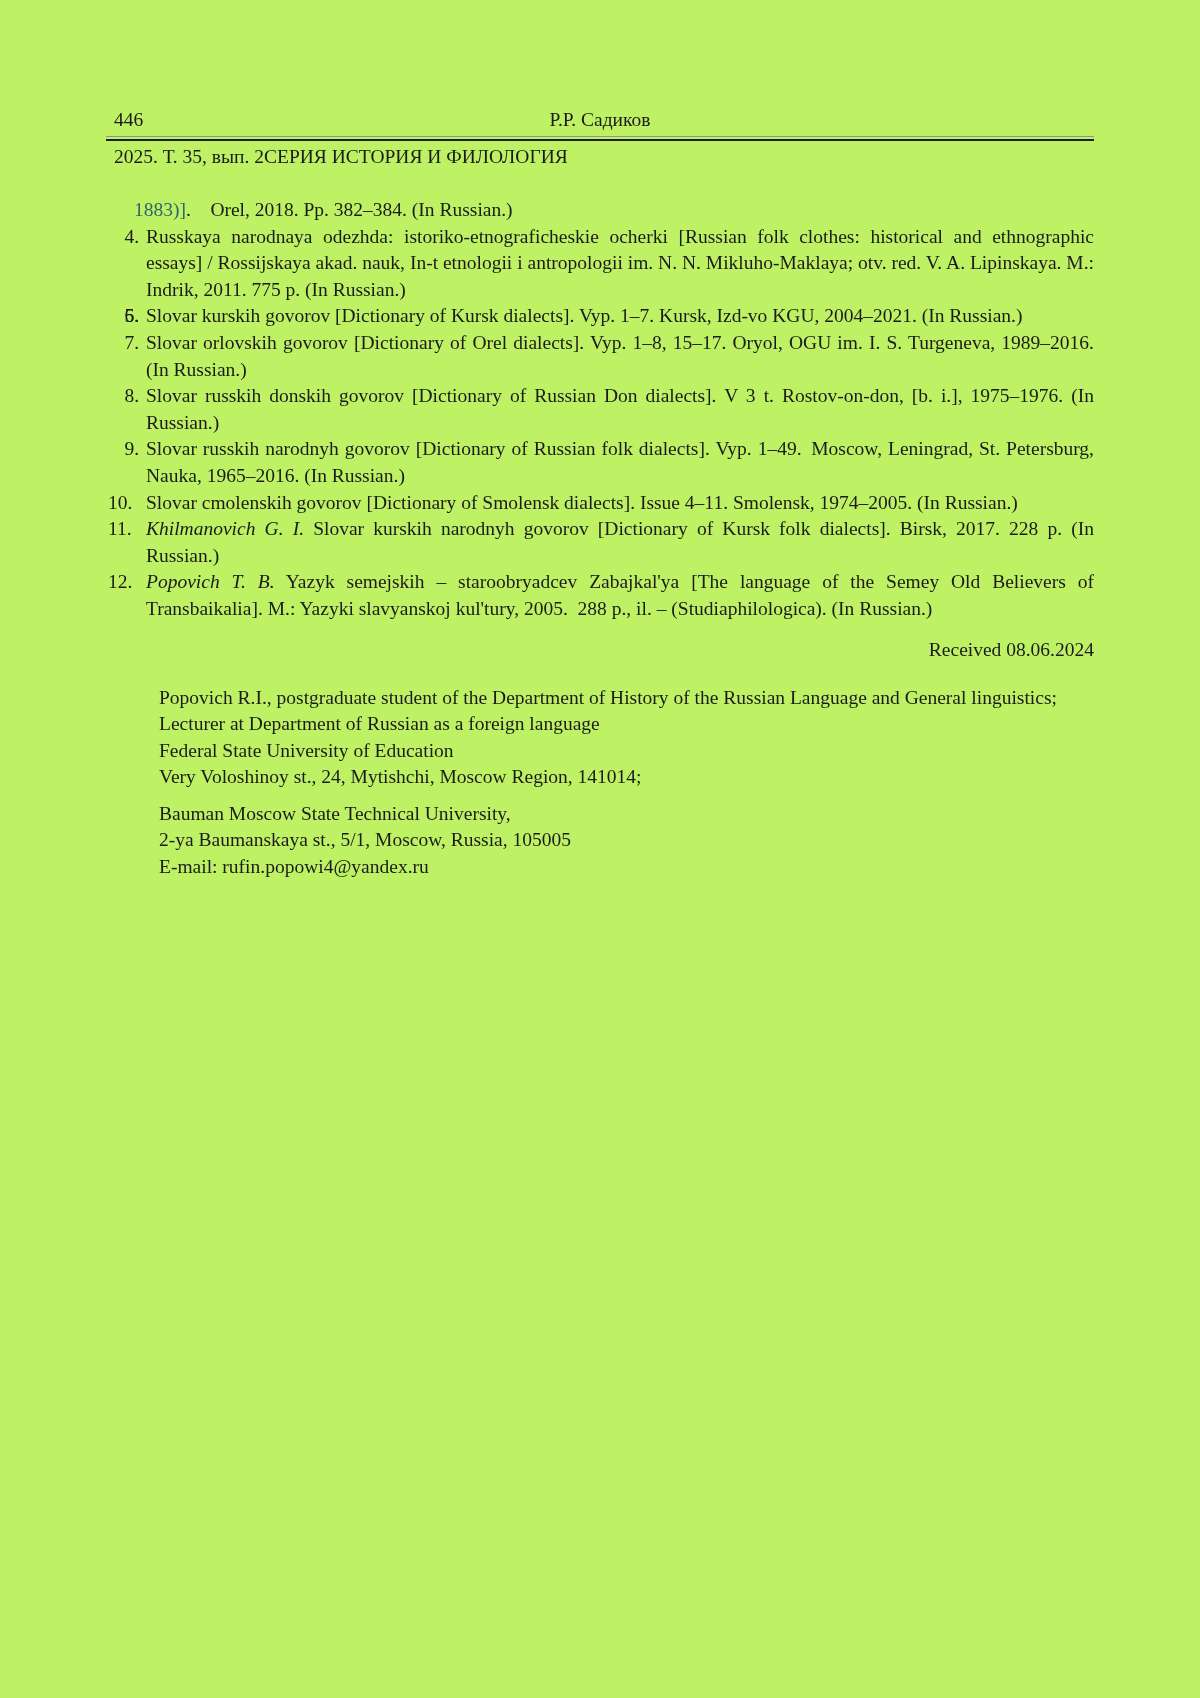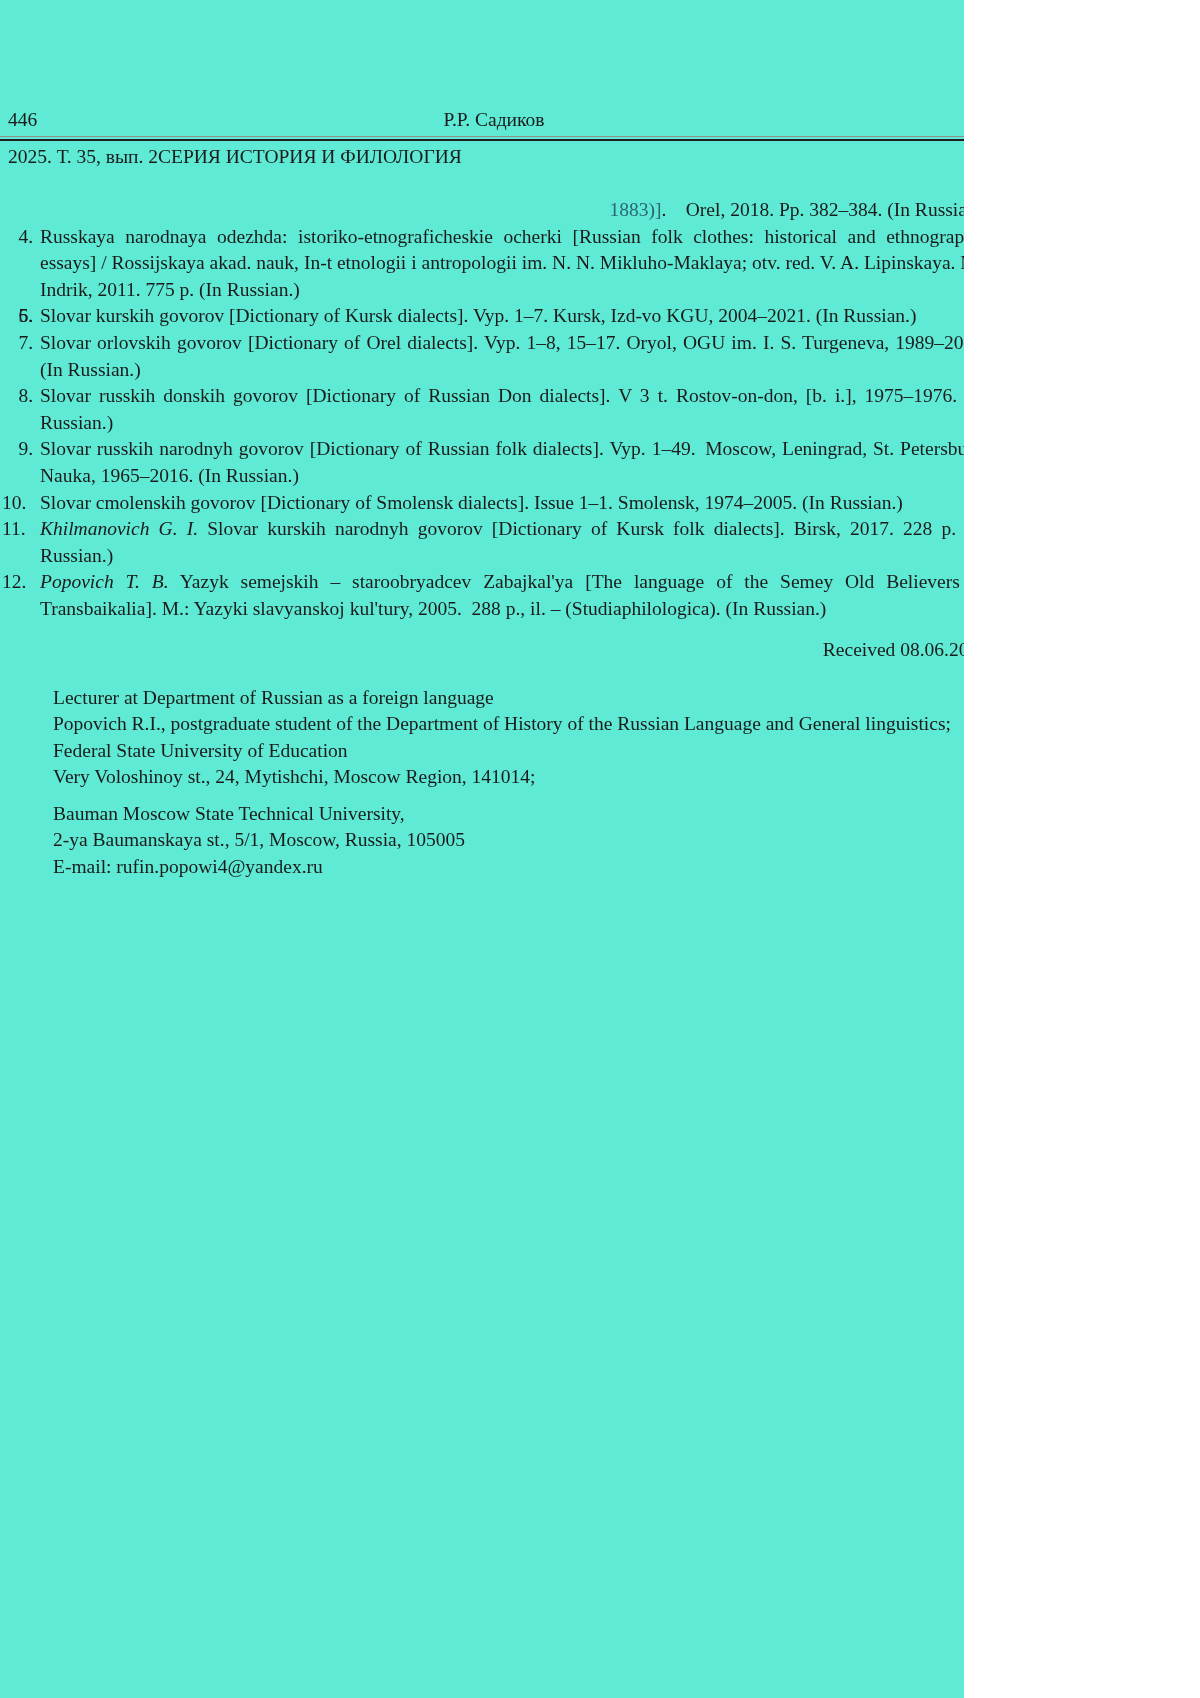--- a/index.html
+++ b/index.html
@@ -1,20 +1,20 @@
 <!DOCTYPE html>
 <html lang="en"><head>
 <meta charset="utf-8">
 <style>
   html, body { margin: 0; padding: 0; background: #ffffff; }
   .page {
     position: relative;
-    width: 964px;
+    width: 1200px;
     height: 1698px;
-    background: #5eead4;
+    background: #bef264;
     font-family: "Liberation Serif", "DejaVu Serif", serif;
     color: #1b1b1b;
     overflow: hidden;
   }
   .content {
     width: 988px;
     margin: 0 auto;
     padding-top: 108px;
   }
   
@@ -44,21 +44,20 @@
     padding-left: 8px;
   }
   
   .refs {
     margin-top: 28px;
     font-size: 19.5px;
     line-height: 26.6px;
   }
   .carryover {
     padding-left: 28px;
-    text-align: right;
   }
   .ref-link { color: #2d6472; }
   .ref-item {
     position: relative;
     padding-left: 40px;
     text-align: justify;
   }
   .ref-num {
     position: absolute;
     left: 0; top: 0;
@@ -127,41 +126,41 @@
     <span class="ref-body">Slovar russkih donskih govorov [Dictionary of Russian Don dialects]. V 3 t. Rostov-on-don, [b. i.], 1975–1976. (In Russian.)</span>
   </div>
 
   <div class="ref-item">
     <span class="ref-num">9.</span>
     <span class="ref-body">Slovar russkih narodnyh govorov [Dictionary of Russian folk dialects]. Vyp. 1–49. Moscow, Leningrad, St. Petersburg, Nauka, 1965–2016. (In Russian.)</span>
   </div>
 
   <div class="ref-item">
     <span class="ref-num wide">10.</span>
-    <span class="ref-body">Slovar cmolenskih govorov [Dictionary of Smolensk dialects]. Issue 1–1. Smolensk, 1974–2005. (In Russian.)</span>
+    <span class="ref-body">Slovar cmolenskih govorov [Dictionary of Smolensk dialects]. Issue 4–11. Smolensk, 1974–2005. (In Russian.)</span>
   </div>
 
   <div class="ref-item">
     <span class="ref-num wide">11.</span>
     <span class="ref-body"><em class="ref-author">Khilmanovich G. I.</em> Slovar kurskih narodnyh govorov [Dictionary of Kursk folk dialects]. Birsk, 2017. 228 p. (In Russian.)</span>
   </div>
 
   <div class="ref-item">
     <span class="ref-num wide">12.</span>
     <span class="ref-body"><em class="ref-author">Popovich T. B.</em> Yazyk semejskih – staroobryadcev Zabajkal'ya [The language of the Semey Old Believers of Transbaikalia]. M.: Yazyki slavyanskoj kul'tury, 2005. 288 p., il. – (Studiaphilologica). (In Russian.)</span>
   </div>
 </div>
     </div>
 
     <div class="received">Received 08.06.2024</div>
 
     <div class="author-block" id="author-info-block">
         <div class="author-par">
+          <div>Popovich R.I., postgraduate student of the Department of History of the Russian Language and General linguistics;</div>
           <div>Lecturer at Department of Russian as a foreign language</div>
-          <div>Popovich R.I., postgraduate student of the Department of History of the Russian Language and General linguistics;</div>
           <div>Federal State University of Education</div>
           <div>Very Voloshinoy st., 24, Mytishchi, Moscow Region, 141014;</div>
         </div>
         <div class="author-par">
           <div>Bauman Moscow State Technical University,</div>
           <div>2-ya Baumanskaya st., 5/1, Moscow, Russia, 105005</div>
           <div>E-mail: rufin.popowi4@yandex.ru</div>
         </div>
       </div>
 

